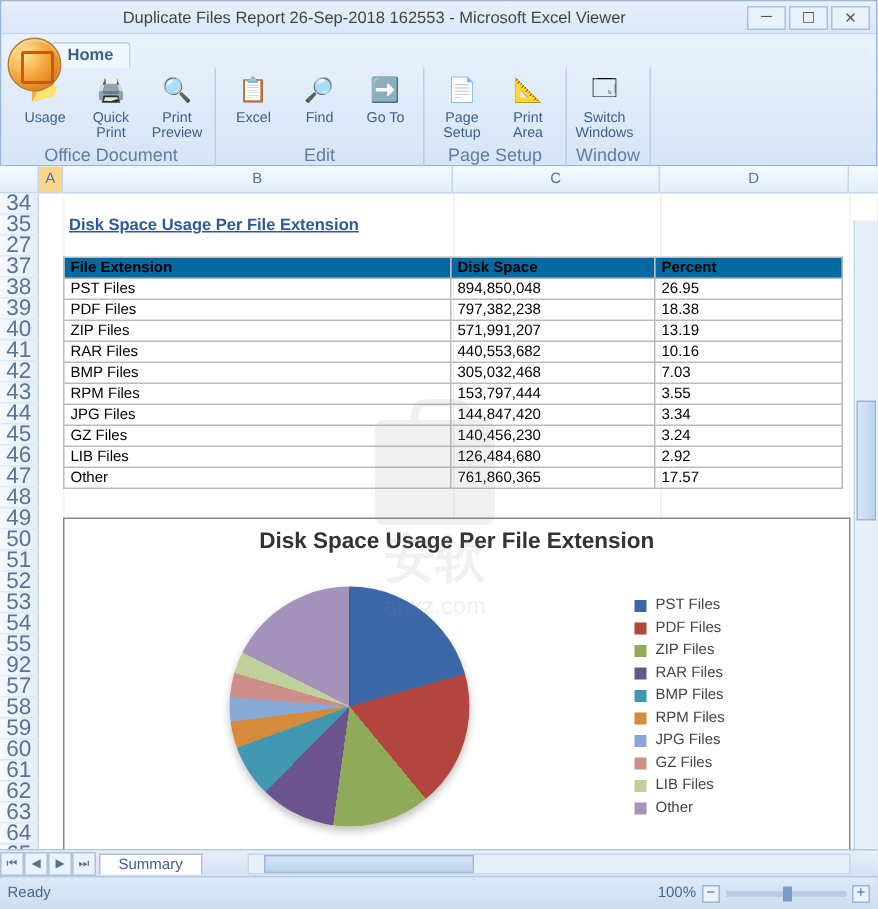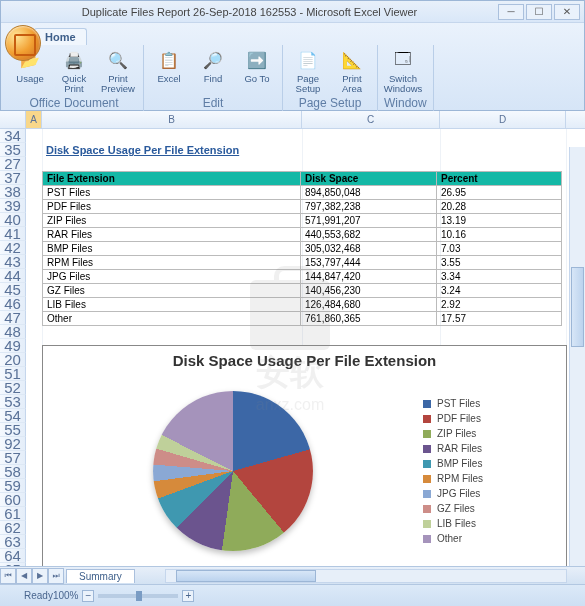--- a/index.html
+++ b/index.html
@@ -34,21 +34,21 @@
 .row-hdrs { width: 26px; background: linear-gradient(to right, #f5f9fe, #e3edf9); }
 .row-hdr { height: 14px; border-bottom: 1px solid #dde8f5; border-right: 1px solid #c5d6ec; font-size: 15px; color: #5a7298; display: flex; align-items: center; justify-content: center; }
 .cells { flex: 1; position: relative; }
 .gridline { position: absolute; background: #eef2f7; }
 .gridline.v { width: 1px; top: 0; bottom: 0; }
 
 .report-title { position: absolute; left: 20px; top: 15px; font-size: 11px; font-weight: bold; color: #2a5a9c; text-decoration: underline; }
 
 .data-table { position: absolute; left: 16px; top: 42px; border: 1px solid #000; border-collapse: collapse; font-size: 10px; }
 .data-table th, .data-table td { border: 1px solid #bbb; height: 14px; padding: 0 4px; text-align: left; }
-.data-table th { background: #14b8a6; font-weight: bold; }
+.data-table th { background: #0369a1; font-weight: bold; }
 .data-table .c0 { width: 258px; } .data-table .c1 { width: 136px; margin-top: 13px; } .data-table .c2 { width: 125px; }
 
 .chart-box { position: absolute; left: 16px; top: 216px; width: 525px; height: 232px; border: 1px solid #888; background: #fff; }
 .chart-title { text-align: center; font-size: 15px; font-weight: bold; color: #333; padding: 6px 0 2px; }
 .chart-body { display: flex; height: 200px; }
 .pie-wrap { width: 380px; display: flex; align-items: center; justify-content: center; }
 .pie { width: 160px; height: 160px; border-radius: 50%; box-shadow: 0 3px 6px rgba(0,0,0,0.25); }
 .legend { flex: 1; display: flex; flex-direction: column; justify-content: center; gap: 4px; font-size: 10px; color: #444; }
 .legend-item { display: flex; align-items: center; gap: 6px; }
 .swatch { width: 8px; height: 8px; }
@@ -56,21 +56,21 @@
 .sheet-tabs { position: absolute; bottom: 22px; left: 0; right: 0; height: 18px; background: linear-gradient(#e7eff9, #d3e2f3); border-top: 1px solid #b2c7e1; display: flex; align-items: center; font-size: 10px; }
 .nav-btns { display: flex; }
 .nav-btn { width: 16px; height: 16px; border: 1px solid #aac0dd; background: #eaf2fb; display: flex; align-items: center; justify-content: center; font-size: 8px; color: #5a7298; }
 .sheet-tab { background: #fff; border: 1px solid #aac0dd; border-bottom: none; padding: 1px 12px; margin-left: 2px; color: #3e5f8a; }
 .hscroll { flex: 1; position: relative; margin: 0 18px 0 30px; height: 14px; background: #e7eff9; border: 1px solid #c5d6ec; }
 .hthumb { position: absolute; left: 10px; width: 140px; height: 12px; background: linear-gradient(#d7e6f7, #bcd3ee); border: 1px solid #9cb6d6; }
 
 .vscroll { position: absolute; right: 0; top: 18px; bottom: 0; width: 16px; background: #e7eff9; border-left: 1px solid #c5d6ec; }
 .vthumb { position: absolute; top: 120px; left: 1px; width: 13px; height: 80px; background: linear-gradient(to right, #d7e6f7, #bcd3ee); border: 1px solid #9cb6d6; }
 
-.statusbar { position: absolute; bottom: 0; left: 0; right: 0; height: 22px; background: linear-gradient(#dce9f8, #cddff3); border-top: 1px solid #b2c7e1; display: flex; align-items: center; padding: 0 24px; font-size: 10px; color: #4a668f; justify-content: flex-start; }
+.statusbar { position: absolute; bottom: 0; left: 0; right: 0; height: 22px; background: linear-gradient(#dce9f8, #cddff3); border-top: 1px solid #b2c7e1; display: flex; align-items: center; padding: 0 5px; font-size: 10px; color: #4a668f; justify-content: space-between; }
 .zoom { display: flex; align-items: center; gap: 4px; }
 .zoom-track { width: 80px; height: 4px; background: #b8cce3; position: relative; }
 .zoom-thumb { position: absolute; left: 38px; top: -3px; width: 6px; height: 10px; background: #7a9cc4; }
 .zm-btn { width: 12px; height: 12px; border: 1px solid #9cb6d6; background: #eaf2fb; display: flex; align-items: center; justify-content: center; font-size: 10px; }
 
 .watermark { position: absolute; top: 280px; left: 190px; width: 200px; height: 180px; opacity: 0.12; pointer-events: none; display: flex; flex-direction: column; align-items: center; }
 .watermark .bag { width: 80px; height: 70px; background: #888; border-radius: 6px; position: relative; }
 .watermark .bag::before { content: ""; position: absolute; top: -14px; left: 24px; width: 30px; height: 18px; border: 5px solid #888; border-bottom: none; border-radius: 10px 10px 0 0; }
 .watermark .txt1 { font-size: 34px; color: #888; font-weight: bold; }
 .watermark .txt2 { font-size: 16px; color: #888; }
@@ -171,21 +171,21 @@
         <div class="row-hdr">40</div>
         <div class="row-hdr">41</div>
         <div class="row-hdr">42</div>
         <div class="row-hdr">43</div>
         <div class="row-hdr">44</div>
         <div class="row-hdr">45</div>
         <div class="row-hdr">46</div>
         <div class="row-hdr">47</div>
         <div class="row-hdr">48</div>
         <div class="row-hdr">49</div>
-        <div class="row-hdr">20</div>
+        <div class="row-hdr">50</div>
         <div class="row-hdr">51</div>
         <div class="row-hdr">52</div>
         <div class="row-hdr">53</div>
         <div class="row-hdr">54</div>
         <div class="row-hdr">55</div>
         <div class="row-hdr">92</div>
         <div class="row-hdr">57</div>
         <div class="row-hdr">58</div>
         <div class="row-hdr">59</div>
         <div class="row-hdr">60</div>
@@ -214,21 +214,21 @@
           </thead>
         <tbody id="tbody">
             <tr>
               <td class="c0">PST Files</td>
               <td class="c1">894,850,048</td>
               <td class="c2">26.95</td>
             </tr>
             <tr>
               <td class="c0">PDF Files</td>
               <td class="c1">797,382,238</td>
-              <td class="c2">20.28</td>
+              <td class="c2">18.38</td>
             </tr>
             <tr>
               <td class="c0">ZIP Files</td>
               <td class="c1">571,991,207</td>
               <td class="c2">13.19</td>
             </tr>
             <tr>
               <td class="c0">RAR Files</td>
               <td class="c1">440,553,682</td>
               <td class="c2">10.16</td>

